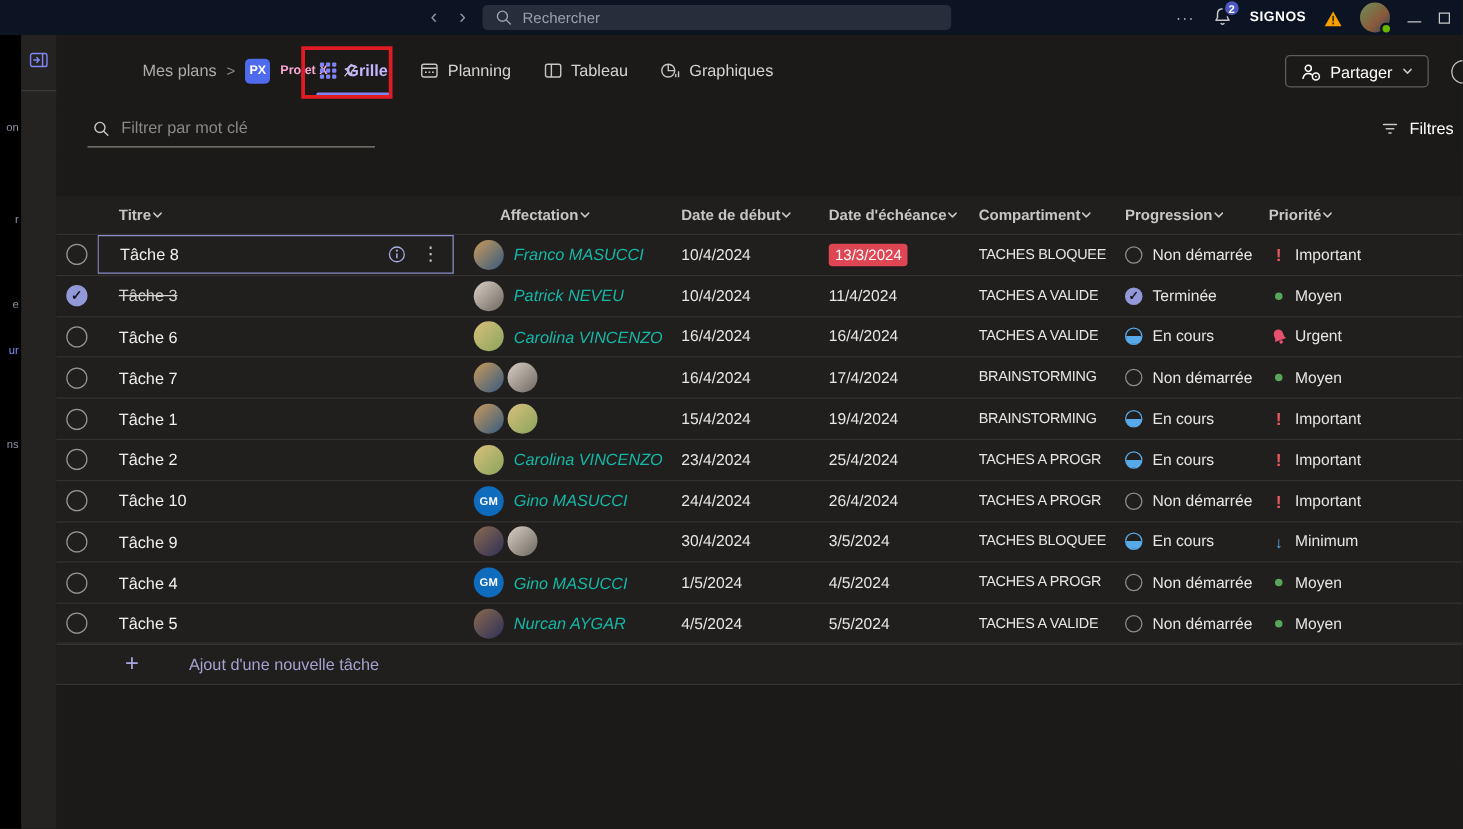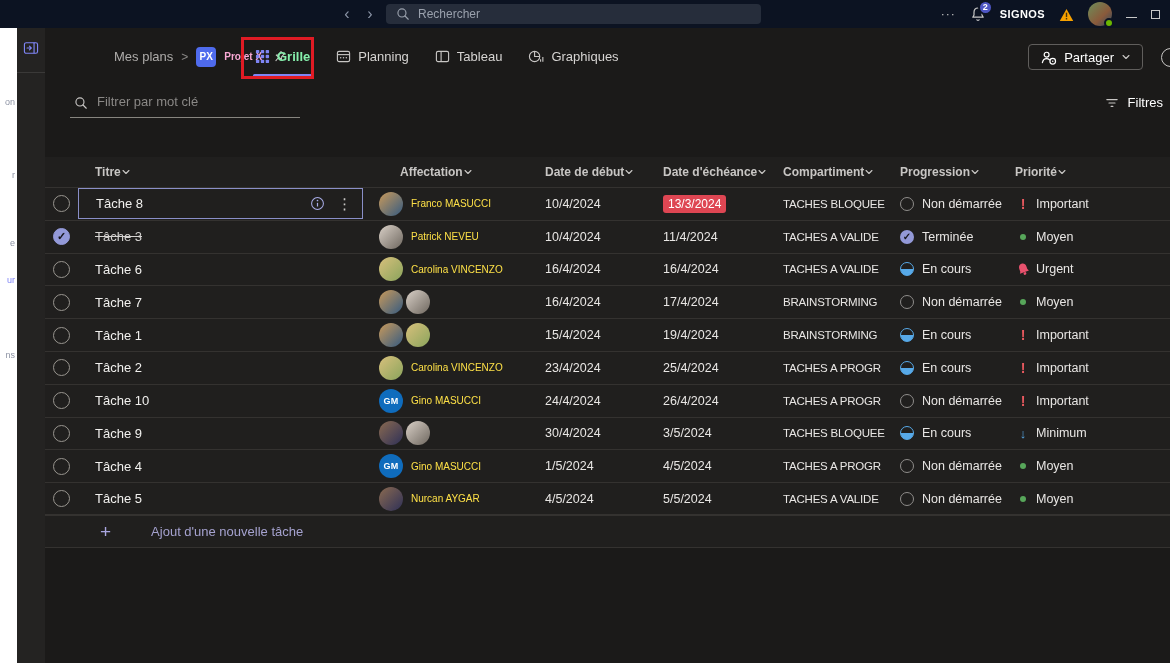--- a/index.html
+++ b/index.html
@@ -25,21 +25,21 @@
                 display:flex; align-items:center; justify-content:center; padding:0 2px; }
   .tb-account { color:#fff; font-size:11px; font-weight:600; letter-spacing:.4px; }
   .tb-avatar { width:24px; height:24px; border-radius:50%; position:relative;
                background:linear-gradient(135deg,#6d8f5a,#8a5a3b 60%,#2c4a60); }
   .presence { position:absolute; right:-2px; bottom:-2px; width:10px; height:10px; border-radius:50%;
               background:#6bb700; border:2px solid #0c1322; }
   .win-min { width:11px; height:1px; background:#c8c8c8; margin-top:6px; }
   .win-max { width:9px; height:9px; border:1.1px solid #c8c8c8; }
 
   
-  .teams-strip { position:absolute; left:0; top:28px; bottom:0; width:17px; background:#ffffff; z-index:5; }
+  .teams-strip { position:absolute; left:0; top:28px; bottom:0; width:17px; background:#000000; z-index:5; }
   .strip-frag { position:absolute; right:2px; font-size:9px; color:#8d93a4; white-space:nowrap; }
   .strip-frag.active { color:#7f85f5; }
   .app-rail { position:absolute; left:17px; top:28px; bottom:0; width:28px; background:#242322; z-index:5; }
   .rail-divider { position:absolute; top:44px; left:0; width:28px; height:1px; background:#3a3938; }
   .expand-btn { position:absolute; top:13px; left:6px; color:#7f85f5; cursor:pointer; }
 
   
   .content { position:absolute; left:45px; top:28px; width:1125px; bottom:0; }
 
   .header-bar { position:relative; height:57px; background:#1b1a19; }
@@ -48,21 +48,21 @@
   .bc-sep { color:#8a8886; font-size:12px; }
   .plan-badge { width:20px; height:20px; border-radius:4px; background:#4f6bed; color:#fff;
                 font-size:10px; font-weight:bold; display:flex; align-items:center; justify-content:center; }
   .plan-title { color:#f9a8d4; font-size:10px; font-weight:bold; }
   .pin-ic { color:#c8c6c4; margin-left:2px; display:flex; }
 
   .tabs { position:absolute; left:207px; top:0; height:57px; display:flex; align-items:center; gap:20px; }
   .tab { position:relative; height:57px; display:flex; align-items:center; gap:7px;
          padding:0 3px; color:#d6d4d2; font-size:13px; cursor:pointer; }
   .tab .tab-ic { display:flex; color:#c8c6c4; }
-  .tab.active { color:#86efac; font-weight:bold; }
+  .tab.active { color:#c4b5fd; font-weight:bold; }
   .tab.active .tab-ic { color:#7f85f5; }
   .tab-underline { position:absolute; bottom:8px; left:1px; right:1px; height:3px;
                    background:#7f85f5; border-radius:2px; }
   .annotation { position:absolute; left:196px; top:9px; width:73px; height:42px;
                 border:3px solid #e01b24; z-index:4; pointer-events:none; }
 
   .share-btn { position:absolute; right:27px; top:16px; height:26px; display:flex; align-items:center;
                gap:7px; padding:0 11px; border:1px solid #605e5c; border-radius:4px;
                background:transparent; color:#fff; font-size:13px; cursor:pointer;
                font-family:"Liberation Sans",sans-serif; }
@@ -108,21 +108,21 @@
   .row.completed .title-text { text-decoration:line-through; color:#d4d2d0; }
   .title-box { width:285px; height:31px; border:1px solid #8a8fc8; display:flex;
                align-items:center; justify-content:space-between; cursor:text; }
   .box-icons { display:flex; align-items:center; gap:12px; margin-right:10px; }
   .info-ic { display:flex; color:#a9ade8; cursor:pointer; }
   .kebab { color:#c8c6c4; font-size:15px; line-height:1; cursor:pointer; }
 
   .avatar { width:24px; height:24px; border-radius:50%; flex:none; margin-right:3px; }
   .avatar.ini { display:flex; align-items:center; justify-content:center; color:#fff;
                 font-size:9px; font-weight:bold; letter-spacing:.2px; }
-  .assignee-name { margin-left:5px; font-size:10px; color:#fde047; overflow:hidden; white-space:nowrap; }
+  .assignee-name { margin-left:5px; font-size:13px; color:#14b8a6; overflow:hidden; white-space:nowrap;font-style:italic; }
 
   .due-badge { background:#de4653; color:#fff; border-radius:3px; padding:2px 5px; font-size:12px; }
   .bucket { font-size:11.5px; font-weight:500; letter-spacing:-0.2px; }
 
   .prog-ic { width:14px; height:14px; border-radius:50%; margin-right:8px; flex:none; }
   .prog-ic.non  { border:1.5px solid #8f8d8b; }
   .prog-ic.half { border:1.5px solid #57a9e8;
                   background:linear-gradient(to bottom, transparent 50%, #57a9e8 50%); }
   .prog-ic.done { background:#9399d8; color:#16151b; display:flex; align-items:center;
                   justify-content:center; font-size:10px; font-weight:bold; }

